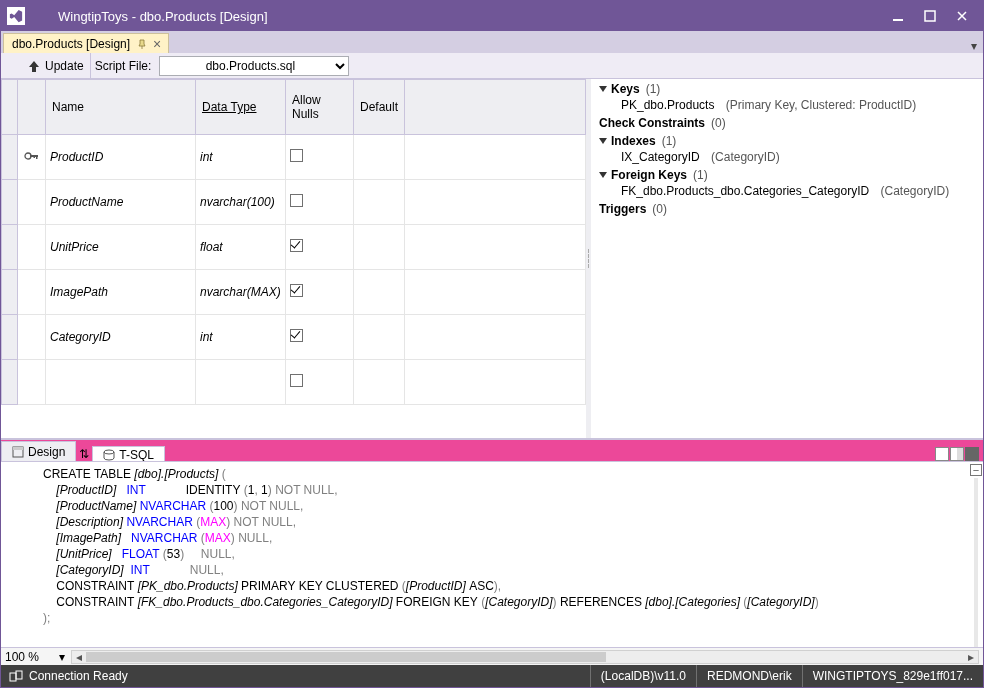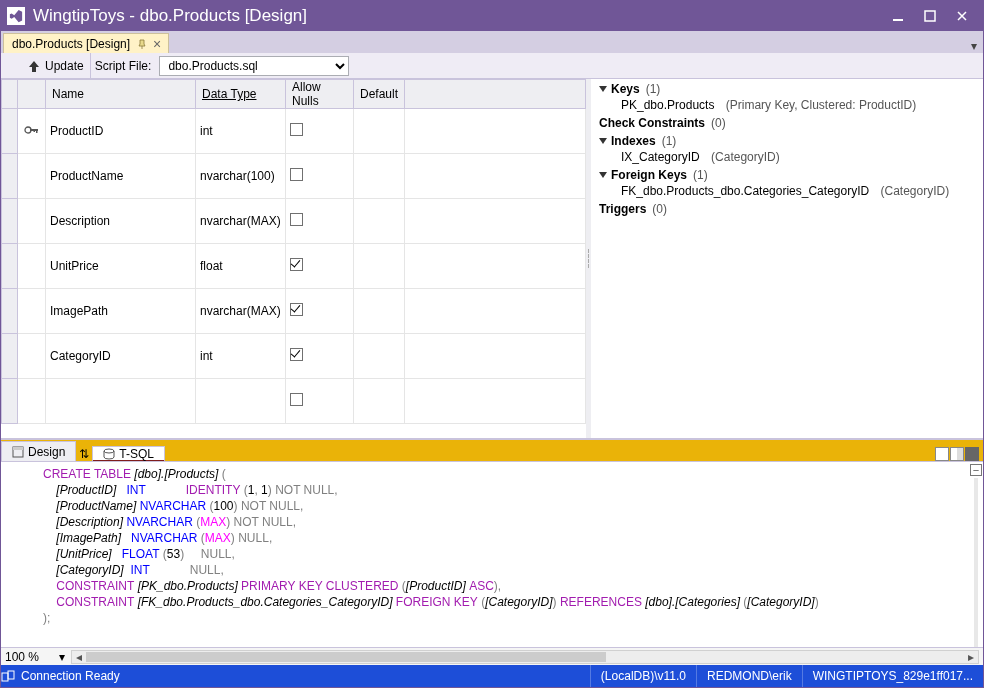--- a/index.html
+++ b/index.html
@@ -3,47 +3,47 @@
 <meta charset="utf-8">
 <style>
 * { box-sizing: border-box; margin: 0; padding: 0; font-family: "Segoe UI", Tahoma, sans-serif; font-size: 12px; }
 html, body { width: 984px; height: 688px; overflow: hidden; }
 body { background: #eee; display: flex; flex-direction: column; border: 1px solid #705697; }
 
 
 .titlebar { background: #705697; color: #fff; height: 30px; display: flex; align-items: center; padding: 0 6px; }
 .titlebar .logo { width: 18px; height: 18px; background: #fff; display: flex; align-items: center; justify-content: center; margin-right: 8px; }
 .titlebar .logo svg { width: 14px; height: 14px; }
-.titlebar .title { flex: 1; font-size: 17px; }
+.titlebar .title { flex: 1; font-size: 13px; margin-left: 25px; }
 .titlebar .winbtn { width: 30px; height: 24px; display: flex; align-items: center; justify-content: center; cursor: pointer; margin-left: 2px; }
 .titlebar .winbtn svg { display: block; }
 
 
 .doctabs { background: #d4cee2; height: 22px; display: flex; align-items: flex-end; padding-left: 2px; }
 .doctab { background: #fff2c7; height: 20px; display: flex; align-items: center; padding: 0 4px 0 8px; border-top: 1px solid #ccc09b; border-left: 1px solid #ccc09b; border-right: 1px solid #ccc09b; }
 .doctab .pin { margin-left: 6px; width: 12px; height: 12px; display: flex; align-items: center; justify-content: center; }
 .doctab .close { margin-left: 2px; width: 14px; height: 14px; display: flex; align-items: center; justify-content: center; color: #666; cursor: pointer; font-size: 14px; }
 .doctabs .dropdown-chev { margin-left: auto; margin-right: 6px; color: #444; cursor: pointer; }
 
 
 .toolbar { background: #efecf5; height: 26px; display: flex; align-items: center; border-bottom: 1px solid #c9c3dc; padding-left: 20px; gap: 4px; }
 .toolbar .btn { display: flex; align-items: center; padding: 2px 6px; cursor: pointer; border-right: 1px solid #c9c3dc; height: 100%; }
 .toolbar .up-arrow { width: 14px; height: 14px; margin-right: 4px; }
 .toolbar .lbl { padding-right: 4px; }
-.toolbar select { height: 20px; width: 190px; border: 1px solid #abadb3; background: #fff; font-size: 12px; padding-left: 4px; }
+.toolbar select { height: 20px; width: 190px; border: 1px solid #abadb3; background: #fff; font-size: 12px; padding-left: 4px; text-align: center; }
 
 
 .content { flex: 1; display: flex; flex-direction: column; background: #fff; overflow: hidden; }
 .top-pane { flex: 1; display: flex; overflow: hidden; border-bottom: 1px solid #c9c3dc; }
 
 
 .grid-pane { width: 585px; overflow: auto; }
 .grid { border-collapse: collapse; width: 100%; }
-.grid th { background: #eeeef2; border: 1px solid #c9c3dc; text-align: left; font-weight: normal; padding: 0 6px; height: 24px; margin-top: 8px; }
-.grid td { border: 1px solid #e5e5e5; padding: 14px 4px; height: 24px; }
+.grid th { background: #eeeef2; border: 1px solid #c9c3dc; text-align: left; font-weight: normal; padding: 13px 6px; height: 24px; margin-top: 8px; }
+.grid td { border: 1px solid #e5e5e5; padding: 14px 4px; height: 24px; font-style: italic; }
 .grid .rowhdr { width: 16px; background: #eeeef2; border: 1px solid #c9c3dc; }
 .grid .keyhdr { width: 28px; background: #eeeef2; border: 1px solid #c9c3dc; text-align: center; }
 .grid .keycol { width: 28px; text-align: center; color: #555; }
 .col-name { width: 150px; }
 .col-dtype { width: 90px; text-decoration: underline; }
 .col-nulls { width: 68px; text-align: left; }
 .col-default { width: 50px; }
 .chk { width: 13px; height: 13px; border: 1px solid #707070; display: inline-block; position: relative; background: #fff; }
 .chk.checked::after { content: ""; position: absolute; left: 2px; top: -1px; width: 4px; height: 8px; border: solid #000; border-width: 0 1.6px 1.6px 0; transform: rotate(40deg); }
 
@@ -53,52 +53,52 @@
 .props-pane { flex: 1; padding: 2px 8px; overflow: auto; }
 .prop-node { margin-bottom: 2px; }
 .prop-header { display: flex; align-items: center; gap: 4px; cursor: pointer; padding: 1px 0; }
 .tri { width: 0; height: 0; border-left: 4px solid transparent; border-right: 4px solid transparent; border-top: 6px solid #333; display: inline-block; }
 .prop-header b { font-weight: 600; }
 .prop-header .cnt { color: #555; margin-left: 2px; }
 .prop-child { padding: 1px 0 1px 22px; }
 .prop-child .det { color: #555; margin-left: 8px; }
 
 
-.bottom-tabs { height: 22px; background: #eab308; display: flex; align-items: flex-end; border-top: 1px solid #c9c3dc; }
+.bottom-tabs { height: 22px; background: #ec4899; display: flex; align-items: flex-end; border-top: 1px solid #c9c3dc; }
 .btab { display: flex; align-items: center; padding: 2px 10px; border: 1px solid #c9c3dc; border-bottom: none; margin-top: 2px; height: 20px; background: #eeeef2; cursor: pointer; gap: 4px; }
-.btab.active { background: #fff; border-bottom: 6px solid #7f1d1d; position: relative; top: 5px; }
+.btab.active { background: #fff; border-bottom: 4px solid #7f1d1d; position: relative; top: 5px; }
 .btab .icon { width: 12px; height: 12px; display: inline-block; }
 .swap-icon { width: 16px; text-align: center; cursor: pointer; }
 .btab-right { margin-left: auto; display: flex; align-items: center; padding-right: 4px; gap: 0; }
 .btab-right .sq { width: 14px; height: 14px; border: 1px solid #888; margin-left: 1px; cursor: pointer; background: #fff; }
 .btab-right .sq.split { background: linear-gradient(to right, #fff 50%, #ddd 50%); }
 .btab-right .sq.split2 { background: #666; border-color: #666; }
 
 .sql-area { flex: 0 0 186px; display: flex; flex-direction: column; background: #fff; overflow: hidden; border-top: 1px solid #c9c3dc; position: relative; }
 .sql-code { flex: 1; padding: 4px 0 4px 42px; font-family: Consolas, monospace; font-size: 13px; line-height: 16px; white-space: pre; overflow: auto; }
-.sql-code .kw { color: #a21caf; }
+.sql-code .kw { color: #000000; }
 .sql-code .id { color: #000; font-style: italic; }
 .sql-code .ty { color: #0000ff; }
 .sql-code .pink { color: #ff00ff; }
 .sql-code .gray { color: #808080; }
 .sql-code .num { color: #000; }
 .sql-right-gutter { position: absolute; right: 0; top: 0; bottom: 0; width: 14px; display: flex; flex-direction: column; align-items: center; padding-top: 2px; }
 .sql-right-gutter .plus { width: 12px; height: 12px; border: 1px solid #777; color: #555; font-size: 11px; line-height: 10px; text-align: center; cursor: pointer; }
 .sql-right-gutter .track { flex: 1; width: 4px; background: #e8e8e8; margin-top: 2px; }
 
 .zoom-bar { height: 18px; background: #f5f5f5; display: flex; align-items: center; border-top: 1px solid #c9c3dc; padding: 0 4px; }
 .zoom-bar .zoom { width: 54px; }
 .zoom-bar .hscroll { flex: 1; height: 14px; background: #ededed; border: 1px solid #d0d0d0; position: relative; }
 .zoom-bar .hscroll .arrow { position: absolute; top: 0; width: 14px; height: 100%; display: flex; align-items: center; justify-content: center; color: #555; cursor: pointer; }
 .zoom-bar .hscroll .arrow.left { left: 0; }
 .zoom-bar .hscroll .arrow.right { right: 0; }
 .zoom-bar .hscroll .thumb { position: absolute; left: 14px; top: 1px; bottom: 1px; width: 520px; background: #ccc; }
 
 
-.status { background: #1d4ed8; color: #fff; height: 22px; display: flex; align-items: center; padding-left: 0; }
+.status { background: #404040; color: #fff; height: 22px; display: flex; align-items: center; padding-left: 8px; }
 .status .sicon { width: 14px; height: 12px; margin-right: 6px; }
 .status .cell { padding: 0 10px; height: 100%; display: flex; align-items: center; border-left: 1px solid rgba(255,255,255,0.25); }
 .status .spacer { flex: 1; }
 </style>
 </head>
 <body>
 
 <div class="titlebar">
   <span class="logo">
     <svg viewBox="0 0 16 16">
@@ -186,29 +186,20 @@
               <td class="keycol"></td>
               <td>ProductName</td>
               <td>nvarchar(100)</td>
               <td class="col-nulls"><span class="chk"></span></td>
               <td></td>
               <td></td>
             </tr>
             <tr>
               <td class="rowhdr"></td>
               <td class="keycol"></td>
-              <td>Description</td>
-              <td>nvarchar(MAX)</td>
-              <td class="col-nulls"><span class="chk"></span></td>
-              <td></td>
-              <td></td>
-            </tr>
-            <tr>
-              <td class="rowhdr"></td>
-              <td class="keycol"></td>
               <td>UnitPrice</td>
               <td>float</td>
               <td class="col-nulls"><span class="chk checked"></span></td>
               <td></td>
               <td></td>
             </tr>
             <tr>
               <td class="rowhdr"></td>
               <td class="keycol"></td>
               <td>ImagePath</td>

